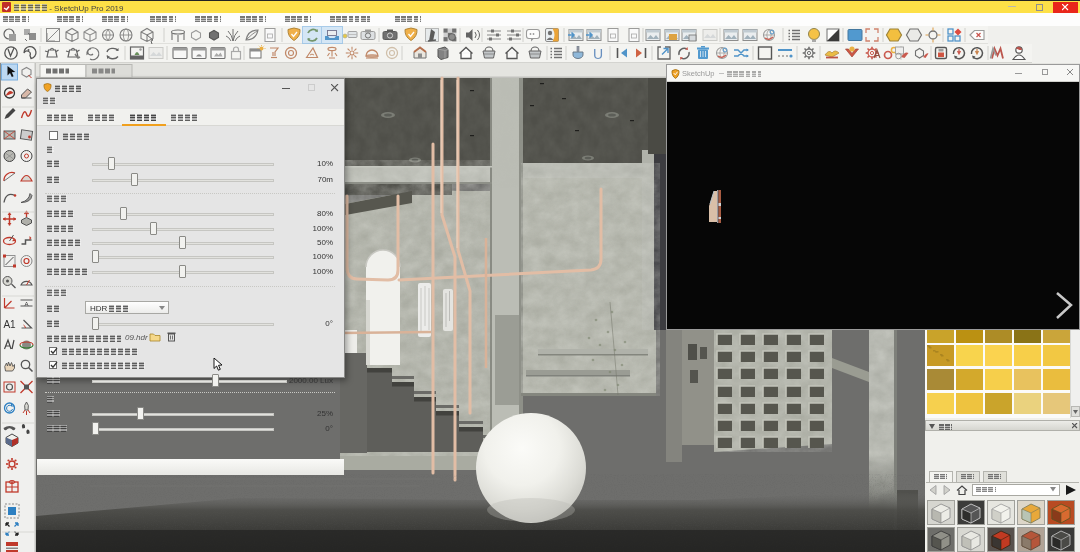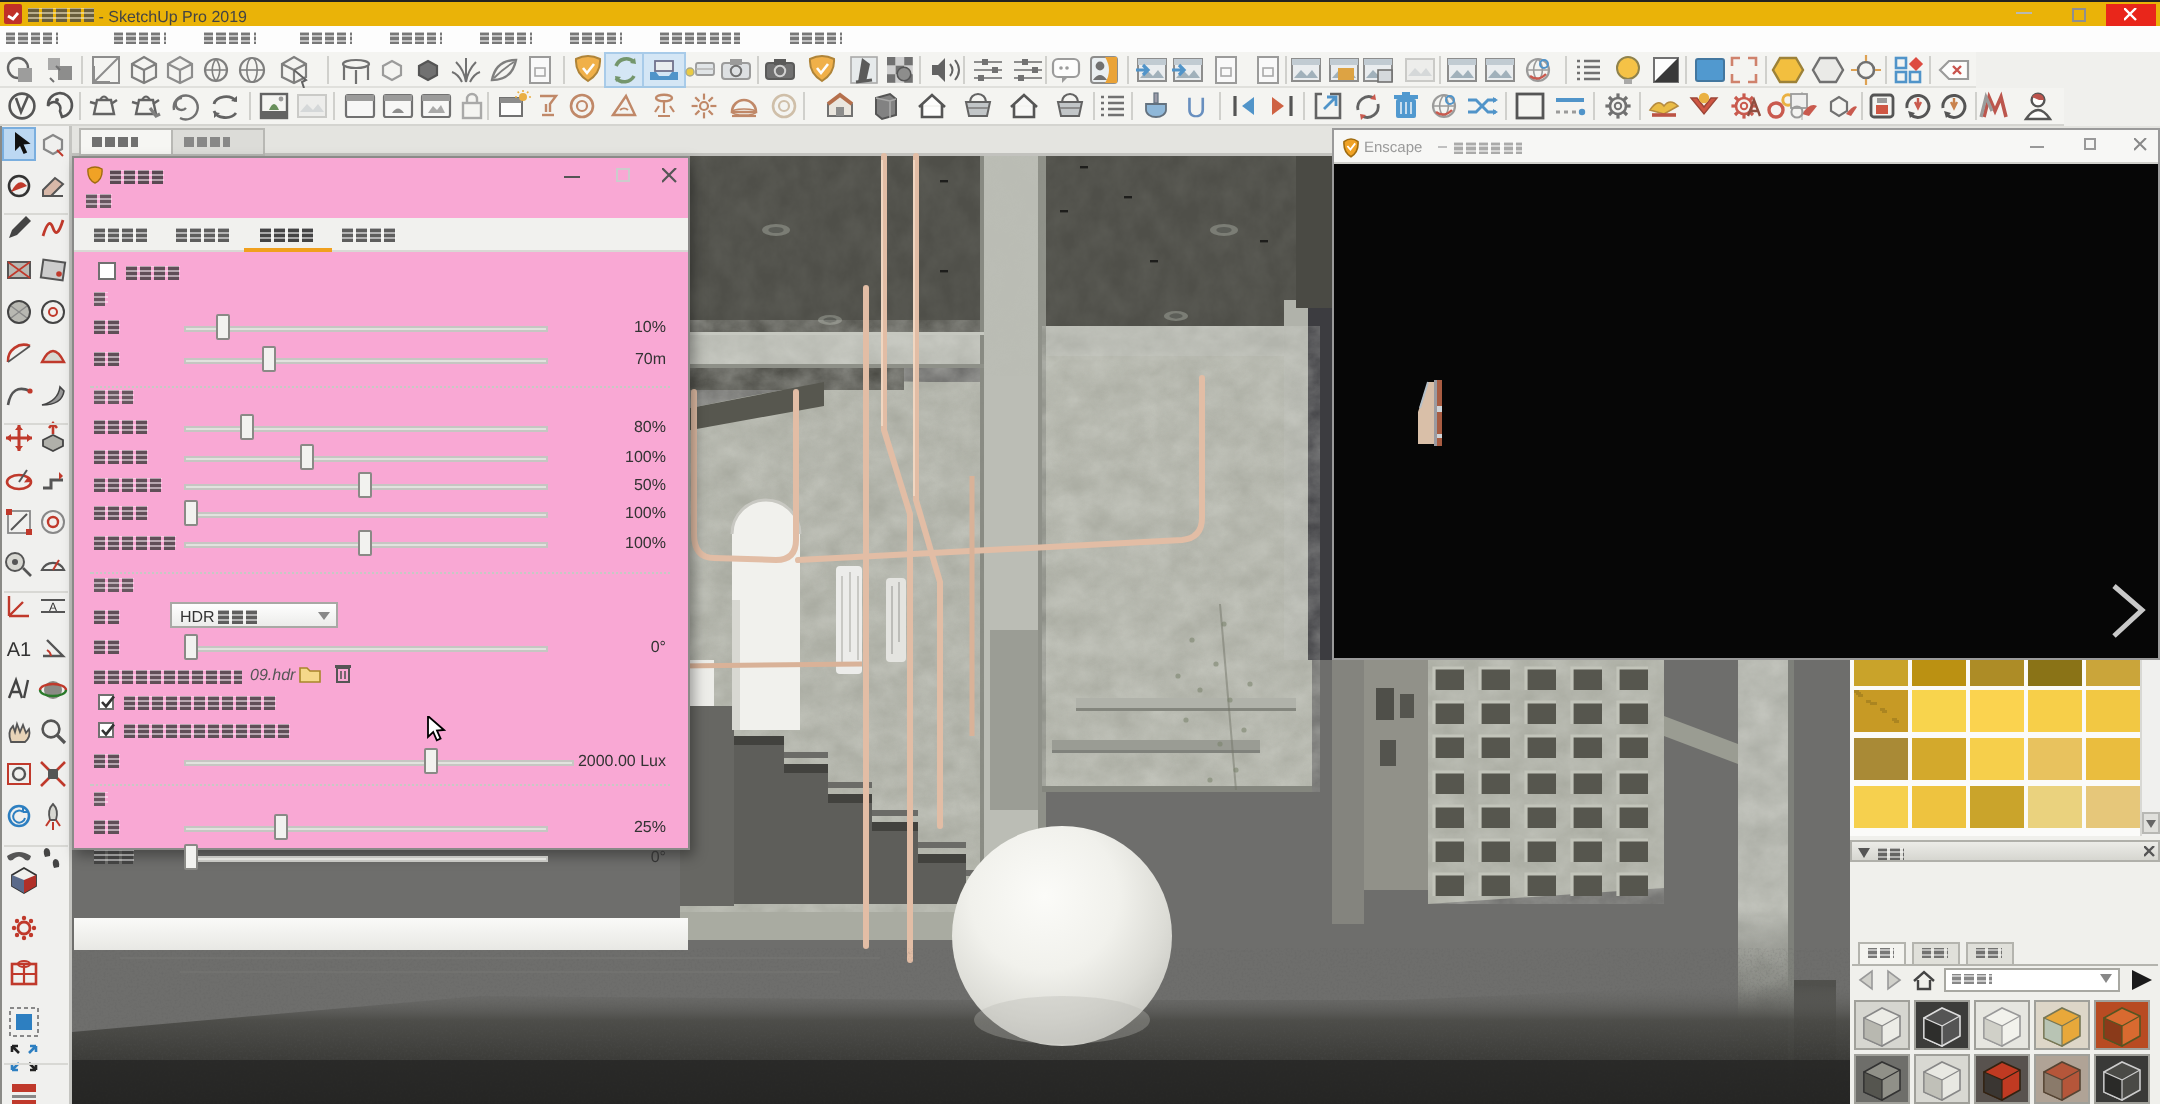--- a/index.html
+++ b/index.html
@@ -4,21 +4,21 @@
 *{margin:0;padding:0;box-sizing:border-box}
 html,body{width:1080px;height:552px;overflow:hidden;background:#6d6d6b;
 font-family:"Liberation Sans",sans-serif;}
 .abs{position:absolute}
 .zh{display:inline-block;vertical-align:top;}
 .abs{line-height:0}
 .txt{position:absolute;white-space:nowrap;line-height:1.15;}
 </style></head>
 <body>
 
-<div class="abs" style="left:0;top:0;width:1080px;height:13px;background:#eab308;border-top:1px solid #222;">
+<div class="abs" style="left:0;top:0;width:1080px;height:13px;background:#fde047;border-top:1px solid #222;">
 <svg class="abs" style="left:2px;top:1px" width="10" height="11">
       <rect x="0" y="0" width="9" height="10" rx="1" fill="#c03028"></rect>
       <path d="M2,6 L4.5,7.5 L7,4.5" stroke="#fff" stroke-width="1.4" fill="none"></path>
     </svg>
 <span class="txt" style="left:14px;top:3px;font-size:8px;color:#444;"><span class="zh" style="width:33px;height:7px;opacity:.8;background:repeating-linear-gradient(0deg,transparent 0,transparent 1.3px,rgba(255,255,255,.55) 1.3px,rgba(255,255,255,.55) 2.5px),repeating-linear-gradient(90deg,#4a4a4a 0,#4a4a4a 5.4px,transparent 5.4px,transparent 7px);"></span>&nbsp;- SketchUp Pro 2019</span>
 <div class="abs" style="left:1008px;top:5px;width:8px;height:1px;background:#b9b9b2"></div>
 <div class="abs" style="left:1036px;top:3px;width:7px;height:7px;border:1px solid #8f8f8f"></div>
 <div class="abs" style="left:1053px;top:1px;width:25px;height:11px;background:#e9261b"></div>
 <svg class="abs" style="left:1062px;top:3px" width="7" height="7">
       <path d="M0,0 L6,6 M6,0 L0,6" stroke="#fff" stroke-width="1.2"></path>
@@ -686,21 +686,21 @@
     <path d="M60,479 l380,0 M90,486 l330,0" stroke="#7a7a76" stroke-width="1" opacity="0.4"></path>
     <circle cx="531" cy="468" r="55" fill="url(#ball)"></circle>
     <ellipse cx="531" cy="510" rx="44" ry="12" fill="#b8b8b2" opacity="0.35"></ellipse>
   </svg>
 <div class="abs" style="left:666px;top:64px;width:414px;height:266px;background:#060606;border:1px solid #9a9a9a;">
 <div class="abs" style="left:0;top:0;width:412px;height:17px;background:#f7f7f5;border-bottom:1px solid #d0d0cc;">
 <svg class="abs" style="left:4px;top:4px" width="9" height="10">
         <path d="M1,1.8 Q4.5,-0.8 8,1.8 Q8.4,7 4.5,9.4 Q0.6,7 1,1.8 Z" fill="#f0a225" stroke="#a06c10" stroke-width="0.8"></path>
         <path d="M2.7,4 L4.2,5.8 L6.6,2.7" stroke="#fff" stroke-width="0.9" fill="none"></path>
       </svg>
-<span class="txt" style="left:15px;top:5px;font-size:7.5px;color:#9a9a9a;">Enscape</span>
+<span class="txt" style="left:15px;top:5px;font-size:7.5px;color:#9a9a9a;">SketchUp</span>
 <span class="abs" style="left:52px;top:8px;"><span class="zh" style="width:5px;height:1px;opacity:.7;background:repeating-linear-gradient(0deg,transparent 0,transparent 1.2px,rgba(255,255,255,.55) 1.2px,rgba(255,255,255,.55) 2.2px),repeating-linear-gradient(90deg,#aaa 0,#aaa 4.6px,transparent 4.6px,transparent 6.2px);"></span></span>
 <span class="abs" style="left:60px;top:6px;"><span class="zh" style="width:34px;height:6px;opacity:.7;background:repeating-linear-gradient(0deg,transparent 0,transparent 1.2px,rgba(255,255,255,.55) 1.2px,rgba(255,255,255,.55) 2.2px),repeating-linear-gradient(90deg,#8a8a8a 0,#8a8a8a 4.6px,transparent 4.6px,transparent 6.2px);"></span></span>
 <div class="abs" style="left:348px;top:8px;width:7px;height:1px;background:#999"></div>
 <div class="abs" style="left:375px;top:4px;width:6px;height:6px;border:1px solid #999"></div>
 <svg class="abs" style="left:400px;top:4px" width="7" height="7">
         <path d="M0,0 L6,6 M6,0 L0,6" stroke="#888" stroke-width="1"></path>
       </svg>
 </div>
 <svg class="abs" style="left:40px;top:125px" width="16" height="34">
       <path d="M7,1 L2,16 L2,32 L10,32 L10,1 Z" fill="#d9bfa8"></path>
@@ -842,21 +842,21 @@
       <path d="M5,9 L14,13 L14,23 L5,19 Z" fill="#8a7a6a" stroke="#543" stroke-width="0.6"></path>
       <path d="M14,13 L23,8" stroke="#543" stroke-width="0.6" fill="none"></path>
     </svg>
 <div class="abs" style="left:122px;top:197px;width:28px;height:25px;background:#3a3a38;border:1px solid #a0a09a;"></div>
 <svg class="abs" style="left:122px;top:197px" width="28" height="25">
       <path d="M5,9 L14,4 L23,8 L23,18 L14,23 L5,19 Z" fill="#4a4a46" stroke="#ccc" stroke-width="0.8"></path>
       <path d="M5,9 L14,13 L14,23 L5,19 Z" fill="#2a2a28" stroke="#ccc" stroke-width="0.6"></path>
       <path d="M14,13 L23,8" stroke="#ccc" stroke-width="0.6" fill="none"></path>
     </svg>
 </div>
-<div class="abs" style="left:36px;top:78px;width:309px;height:347px;background:#f9a8d4;border:1px solid #8a8a88;box-shadow:2px 3px 6px rgba(0,0,0,0.35);">
+<div class="abs" style="left:36px;top:78px;width:309px;height:300px;background:#e5e5e5;border:1px solid #8a8a88;box-shadow:2px 3px 6px rgba(0,0,0,0.35);">
 <svg class="abs" style="left:6px;top:4px" width="9" height="9">
       <path d="M1,1.5 Q4.5,-0.5 8,1.5 Q8.5,6.5 4.5,8.5 Q0.5,6.5 1,1.5 Z" fill="#f0a225" stroke="#a06c10" stroke-width="0.7"></path>
     </svg>
 <span class="abs" style="left:18px;top:6px;"><span class="zh" style="width:27px;height:7px;opacity:.8;background:repeating-linear-gradient(0deg,transparent 0,transparent 1.3px,rgba(255,255,255,.55) 1.3px,rgba(255,255,255,.55) 2.5px),repeating-linear-gradient(90deg,#333 0,#333 5.4px,transparent 5.4px,transparent 7px);"></span></span>
 <div class="abs" style="left:245px;top:9px;width:8px;height:1.2px;background:#555"></div>
 <div class="abs" style="left:271px;top:5px;width:7px;height:7px;border:1px solid #ccc"></div>
 <svg class="abs" style="left:294px;top:5px" width="8" height="8">
       <path d="M0,0 L7,7 M7,0 L0,7" stroke="#555" stroke-width="1.1"></path>
     </svg>
 <span class="abs" style="left:6px;top:18px;"><span class="zh" style="width:13px;height:7px;opacity:.8;background:repeating-linear-gradient(0deg,transparent 0,transparent 1.3px,rgba(255,255,255,.55) 1.3px,rgba(255,255,255,.55) 2.5px),repeating-linear-gradient(90deg,#444 0,#444 5.4px,transparent 5.4px,transparent 7px);"></span></span>

